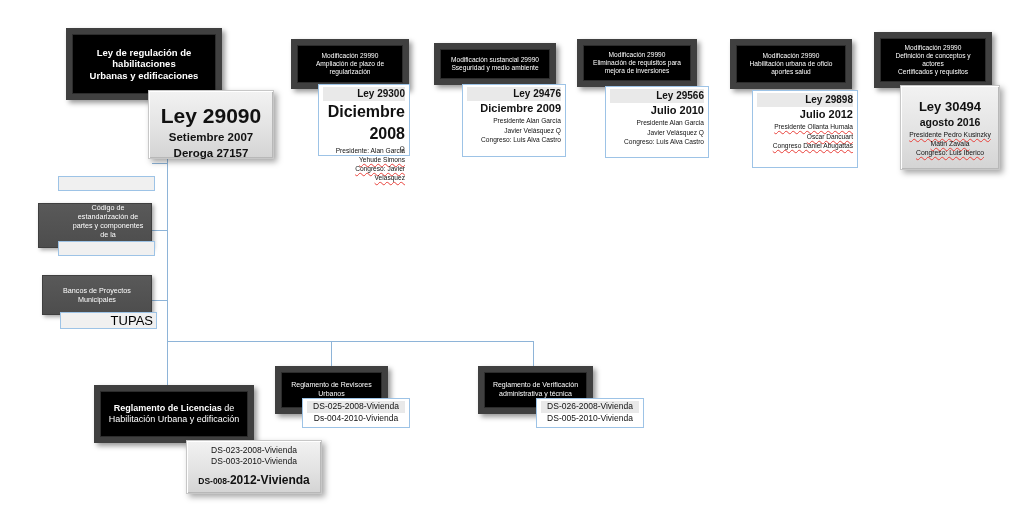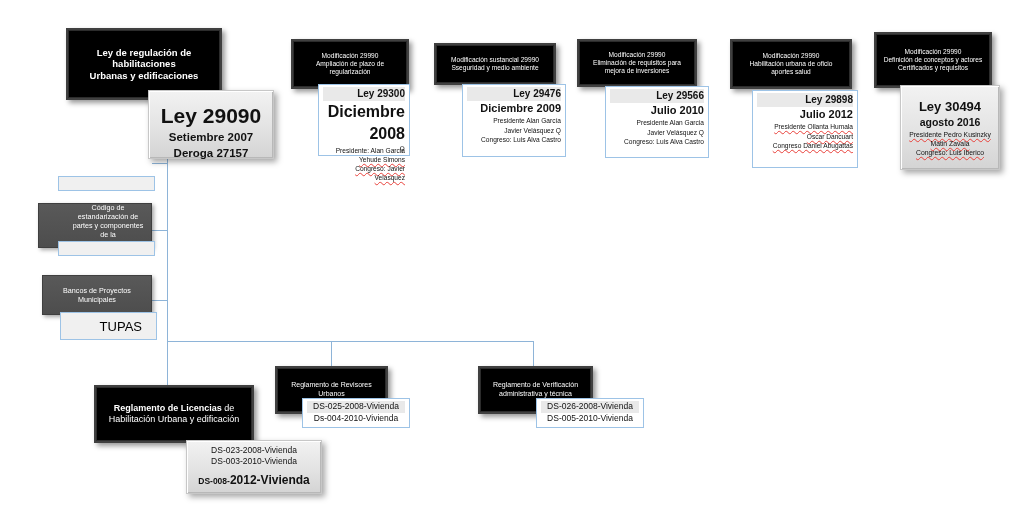--- a/index.html
+++ b/index.html
@@ -27,21 +27,21 @@
     flex-direction: column;
     align-items: center;
     justify-content: center;
     text-align: center;
   }
 
   
   .blk {
     background: #000000;
     color: #ffffff;
-    border: 2px solid #404040;
+    border: 6px solid #404040;
     box-shadow: 3px 3px 5px rgba(0,0,0,0.40),
                 inset 0 0 0 1px #2c2c2c;
     padding: 4px 6px;
     z-index: 3;
   }
   .blk .ln { display: block; line-height: 1.22; }
 
   
   .gry {
     background: linear-gradient(180deg,#595959 0%,#4d4d4d 100%);
@@ -153,21 +153,21 @@
     <span class="ln">edificación</span>
   </div>
   <div class="box emptycard" style="left:58px; top:241px; width:97px; height:15px;">
     <span class="ln ca" style="font-size:9px;"></span>
   </div>
 
   <div class="box gry" style="left:42px; top:275px; width:110px; height:40px; font-size:7.2px;">
     <span class="ln">Bancos de Proyectos</span>
     <span class="ln">Municipales</span>
   </div>
-  <div class="box emptycard" style="left:60px; top:312px; width:97px; height:28px; align-items:flex-end; justify-content:center; padding-right:14px;">
+  <div class="box emptycard" style="left:60px; top:312px; width:97px; height:17px; align-items:flex-end; justify-content:center; padding-right:3px;">
     <span class="ln ra" style="font-size:13px;">TUPAS</span>
   </div>
 
   <div class="box blk" style="left:291px; top:39px; width:118px; height:50px; font-size:6.6px;">
     <span class="ln">Modificación 29990</span>
     <span class="ln">Ampliación de plazo de</span>
     <span class="ln">regularización</span>
   </div>
   <div class="box card" style="left:318px; top:84px; width:92px; height:72px;">
     <span class="ln ra b hdrline" style="font-size:10px;">Ley 29300</span>

